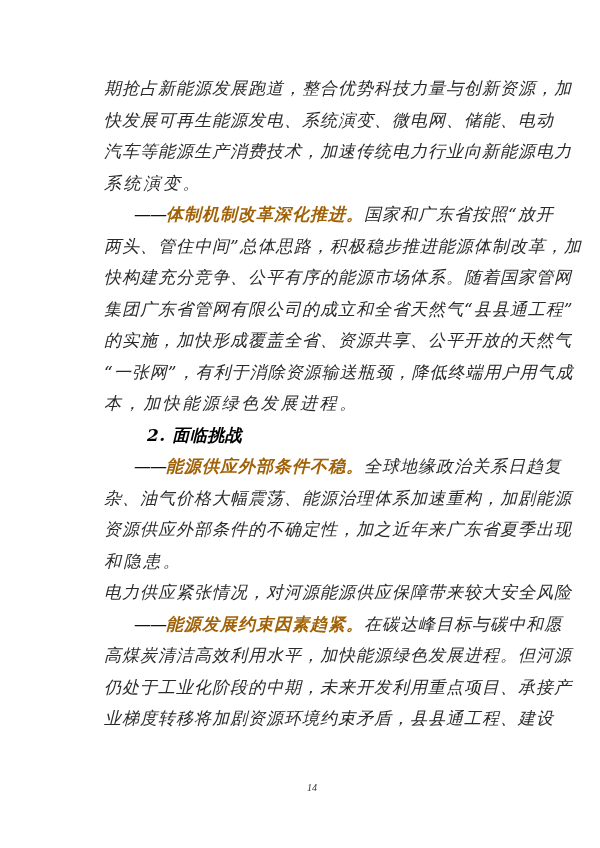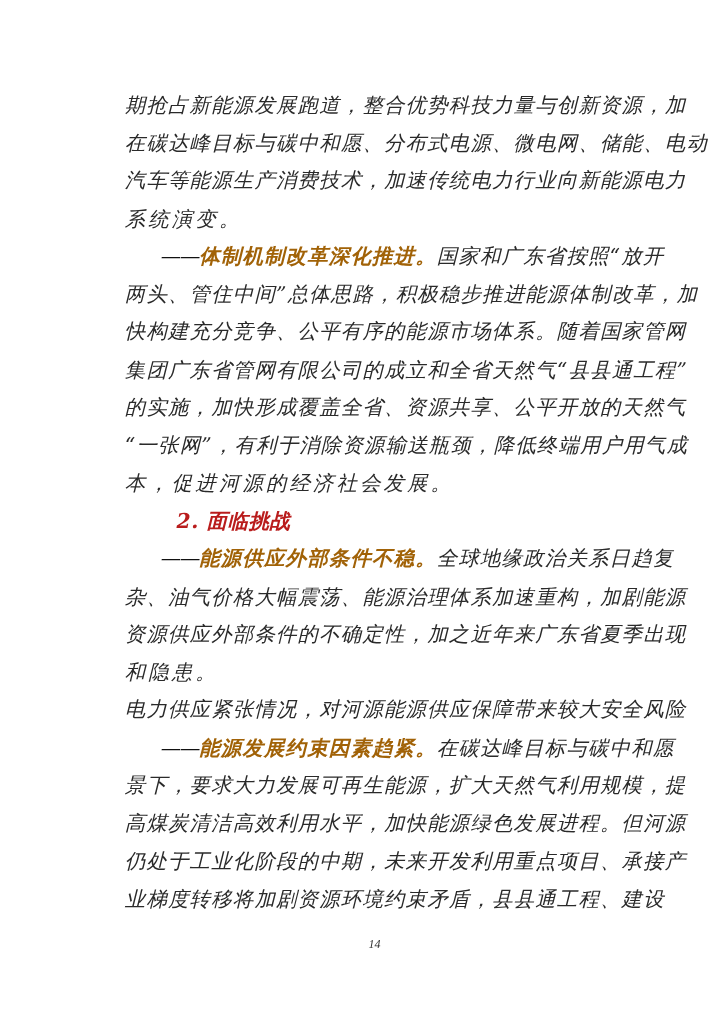--- a/index.html
+++ b/index.html
@@ -41,21 +41,21 @@
       text-align-last: left;
       letter-spacing: 2.6px;
     }
     .line.indent-dash {
       padding-left: 30px;
     }
     .line.heading {
       padding-left: 43px;
       text-align-last: left;
       font-weight: bold;
-      color: #b91c1c;
+      color: #000000;
       letter-spacing: 0.5px;
     }
     .bold {
       font-weight: bold;
       color: #a16207;
     }
     .dash {
       letter-spacing: -1px;
       color: #111;
     }
@@ -70,42 +70,41 @@
       color: #333;
     }
   </style>
 </head>
 <body>
 
 <div class="page">
   <div class="body-text">
 
     <div class="line">期抢占新能源发展跑道，整合优势科技力量与创新资源，加</div>
-    <div class="line">在碳达峰目标与碳中和愿、分布式电源、微电网、储能、电动</div>
+    <div class="line">快发展可再生能源发电、系统演变、微电网、储能、电动</div>
     <div class="line">汽车等能源生产消费技术，加速传统电力行业向新能源电力</div>
     <div class="line last">系统演变。</div>
 
     <div class="line indent-dash"><span class="dash">——</span><span class="bold">体制机制改革深化推进。</span><span>国家和广东省按照“放开</span></div>
     <div class="line">两头、管住中间”总体思路，积极稳步推进能源体制改革，加</div>
     <div class="line">快构建充分竞争、公平有序的能源市场体系。随着国家管网</div>
     <div class="line">集团广东省管网有限公司的成立和全省天然气“县县通工程”</div>
     <div class="line">的实施，加快形成覆盖全省、资源共享、公平开放的天然气</div>
     <div class="line">“一张网”，有利于消除资源输送瓶颈，降低终端用户用气成</div>
-    <div class="line last">本，促进河源的经济社会发展。</div>
+    <div class="line last">本，加快能源绿色发展进程。</div>
 
     <div class="line heading">2. 面临挑战</div>
 
     <div class="line indent-dash"><span class="dash">——</span><span class="bold">能源供应外部条件不稳。</span><span>全球地缘政治关系日趋复</span></div>
     <div class="line">杂、油气价格大幅震荡、能源治理体系加速重构，加剧能源</div>
     <div class="line">资源供应外部条件的不确定性，加之近年来广东省夏季出现</div>
     <div class="line last">和隐患。</div>
     <div class="line">电力供应紧张情况，对河源能源供应保障带来较大安全风险</div>
 
     <div class="line indent-dash"><span class="dash">——</span><span class="bold">能源发展约束因素趋紧。</span><span>在碳达峰目标与碳中和愿</span></div>
-    <div class="line">景下，要求大力发展可再生能源，扩大天然气利用规模，提</div>
     <div class="line">高煤炭清洁高效利用水平，加快能源绿色发展进程。但河源</div>
     <div class="line">仍处于工业化阶段的中期，未来开发利用重点项目、承接产</div>
     <div class="line">业梯度转移将加剧资源环境约束矛盾，县县通工程、建设</div>
 
   </div>
 
   <div class="page-number">14</div>
 </div>
 
 </body></html>

